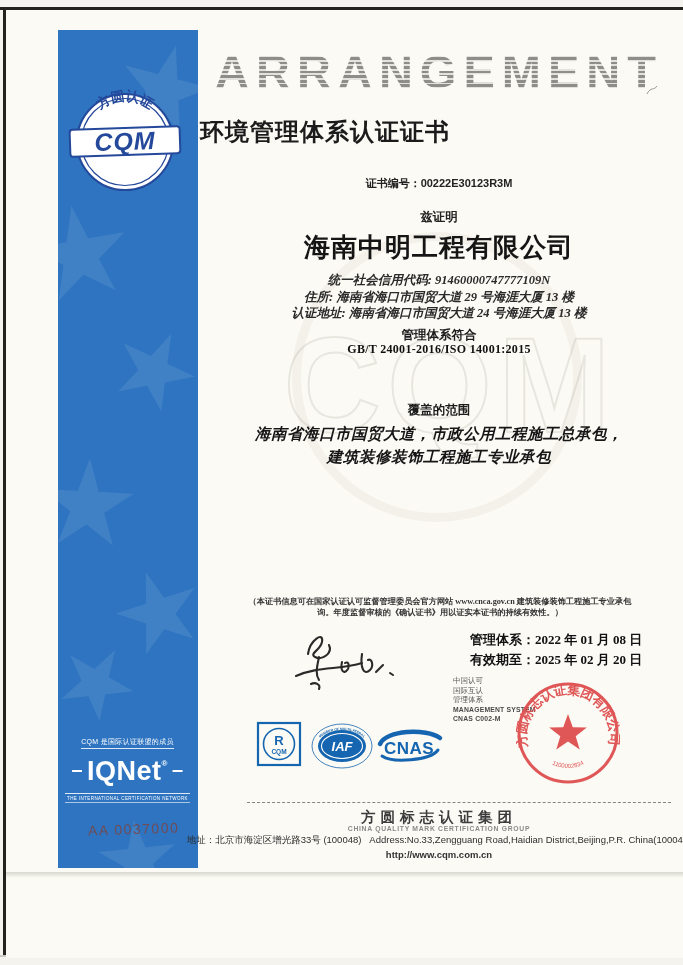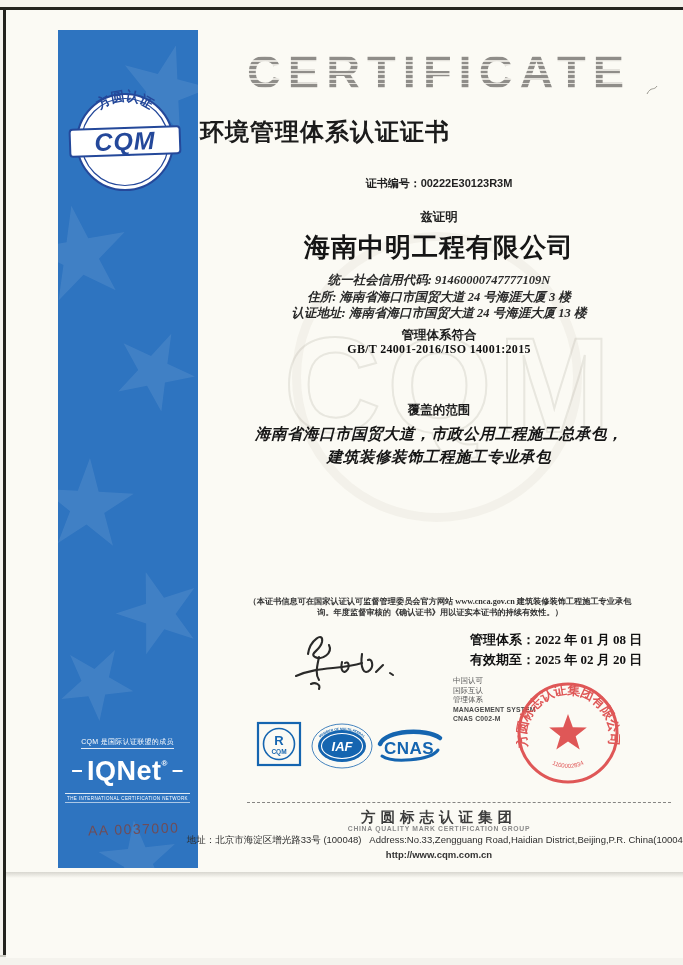--- a/index.html
+++ b/index.html
@@ -130,29 +130,29 @@
 
       <div class="serial">AA 0037000</div>
     </div>
 
     <div class="page-edge-shadow"></div>
   </div>
 
   <div class="wm-ring"></div>
   <div class="wm-cqm">CQM</div>
 
-  <div class="cert-word">CERTIFICATE</div>
+  <div class="cert-word">ARRANGEMENT</div>
   <div class="doc-title">环境管理体系认证证书</div>
   <div class="cert-no"><span>证书编号：</span><span>00222E30123R3M</span></div>
   <div class="certify">兹证明</div>
   <div class="company">海南中明工程有限公司</div>
 
   <div class="info">
     <div>统一社会信用代码: 91460000747777109N</div>
-    <div>住所: 海南省海口市国贸大道 24 号海涯大厦 3 楼</div>
+    <div>住所: 海南省海口市国贸大道 29 号海涯大厦 13 楼</div>
     <div>认证地址: 海南省海口市国贸大道 24 号海涯大厦 13 楼</div>
   </div>
 
   <div class="conform">管理体系符合</div>
   <div class="standard">GB/T 24001-2016/ISO 14001:2015</div>
 
   <div class="scope-label">覆盖的范围</div>
   <div class="scope1">海南省海口市国贸大道，市政公用工程施工总承包，</div>
   <div class="scope2">建筑装修装饰工程施工专业承包</div>
 

